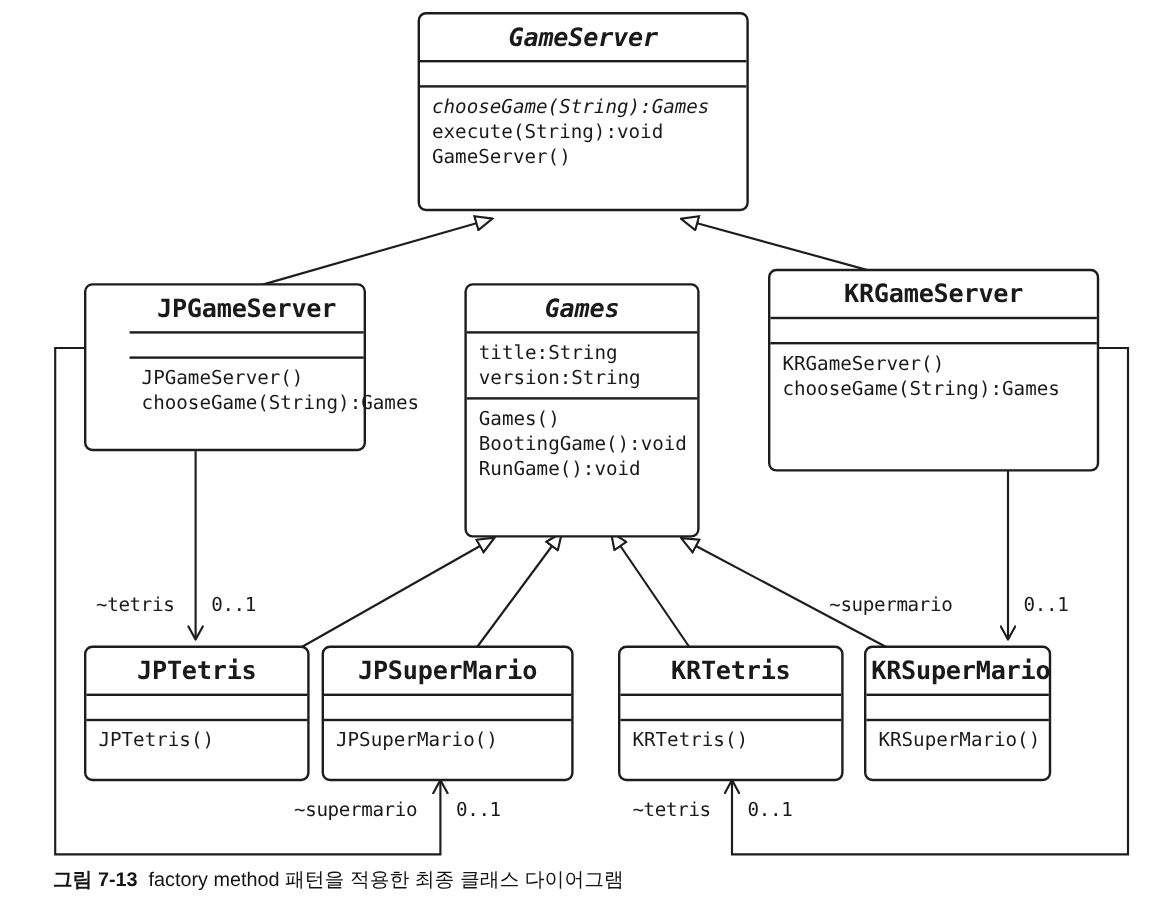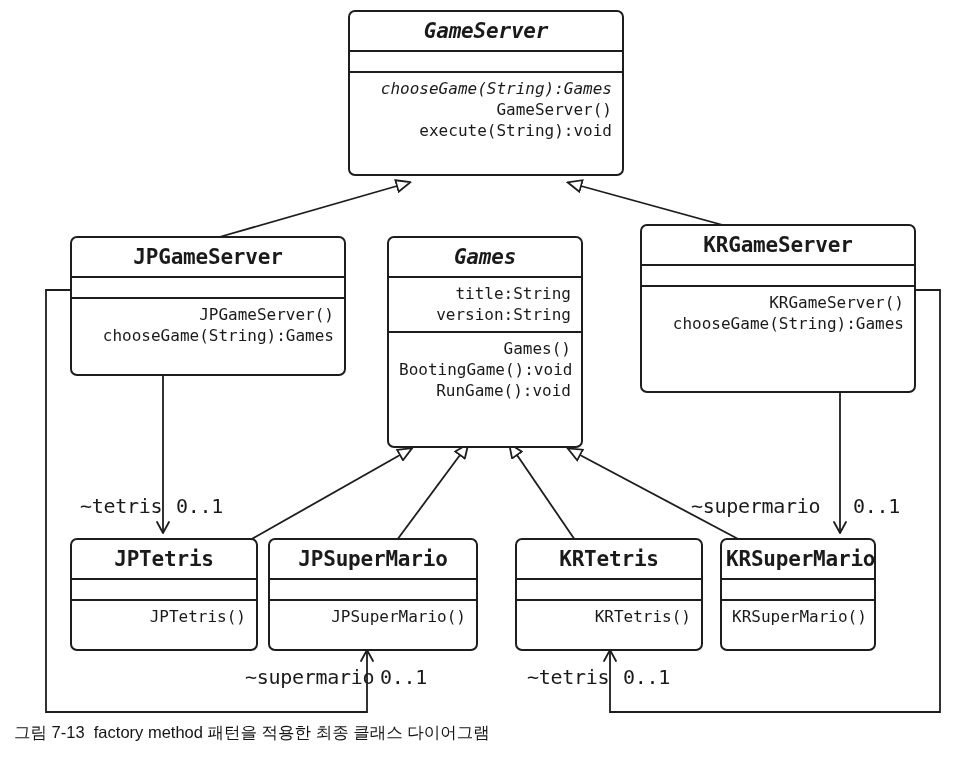--- a/index.html
+++ b/index.html
@@ -29,42 +29,42 @@
   }
   .uml-title.abstract{font-style:italic;font-weight:bold;}
   .uml-compartment{
     border-bottom:2px solid #1d1d1d;
     padding:5px 10px 6px 10px;
     font-size:16px;
     line-height:1.32;
   }
   .uml-compartment:last-child{border-bottom:none;}
   .uml-compartment.empty{padding:0;height:19px;}
-  .uml-row{white-space:nowrap;text-align:right;}
+  .uml-row{white-space:nowrap;}
   .uml-row.abstract{font-style:italic;}
 
   .edge-label{
     position:absolute;
-    font-size:20px;
+    font-size:16px;
     white-space:nowrap;
     z-index:6;
     background:transparent;
     letter-spacing:-0.3px;
   }
 
   #caption{
     position:absolute;
     left:14px;
     top:722px;
     font-family:"Liberation Sans","DejaVu Sans",sans-serif;
     font-size:16.5px;
     color:#141414;
     white-space:nowrap;
   }
-  #caption .cap-num{font-weight:normal;}
+  #caption .cap-num{font-weight:bold;margin-left:30px;}
   #caption .cap-text{font-weight:normal;}
 </style>
 </head>
 <body>
 
 <svg id="diagram" viewBox="0 0 969 759" xmlns="http://www.w3.org/2000/svg">
   <defs>
     <marker id="hollow-tri" markerWidth="16" markerHeight="14" refX="1" refY="7" orient="auto" markerUnits="userSpaceOnUse">
       <path d="M1,1 L15,7 L1,13 Z" fill="#ffffff" stroke="#1d1d1d" stroke-width="1.8"></path>
     </marker>
@@ -95,26 +95,26 @@
 
     <path d="M 915,290 L 940,290 L 940,712 L 610,712 L 610,651" marker-end="url(#open-arrow)"></path>
   </g>
 </svg>
 
 <div class="uml-box" style="left:348px;top:10px;width:276px;height:166px;">
   <div class="uml-title abstract">GameServer</div>
   <div class="uml-compartment empty"></div>
   <div class="uml-compartment">
     <div class="uml-row abstract">chooseGame(String):Games</div>
+    <div class="uml-row">execute(String):void</div>
     <div class="uml-row">GameServer()</div>
-    <div class="uml-row">execute(String):void</div>
   </div>
 </div>
 
-<div class="uml-box" style="left:70px;top:236px;width:276px;height:140px;">
+<div class="uml-box" style="left:70px;top:236px;width:235px;height:140px;padding-left:36px;">
   <div class="uml-title">JPGameServer</div>
   <div class="uml-compartment empty"></div>
   <div class="uml-compartment">
     <div class="uml-row">JPGameServer()</div>
     <div class="uml-row">chooseGame(String):Games</div>
   </div>
 </div>
 
 <div class="uml-box" style="left:387px;top:236px;width:196px;height:212px;">
   <div class="uml-title abstract">Games</div>

